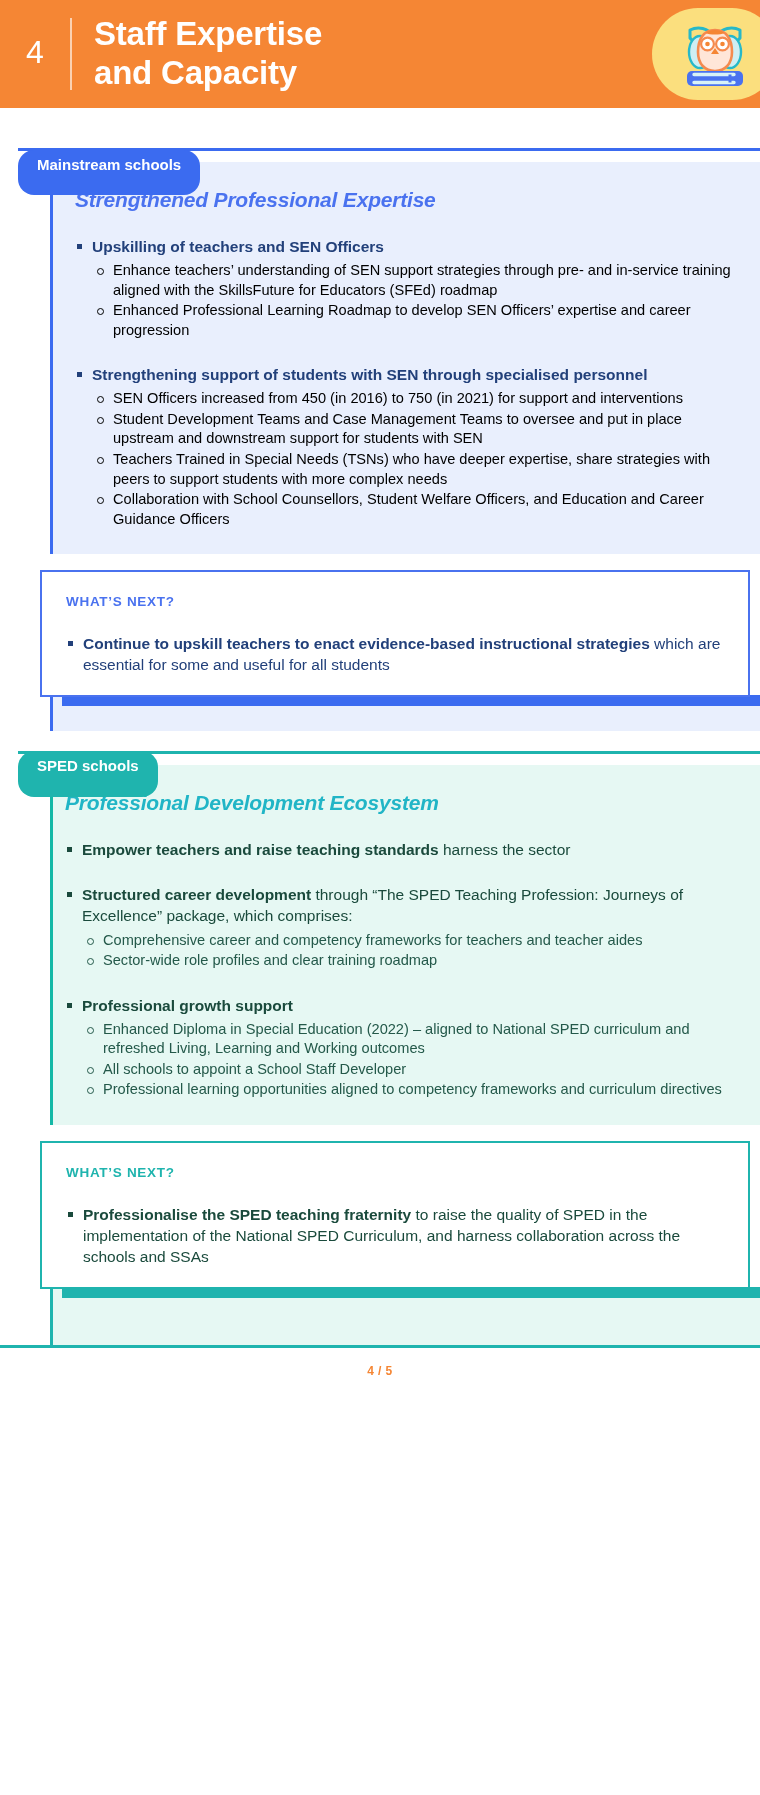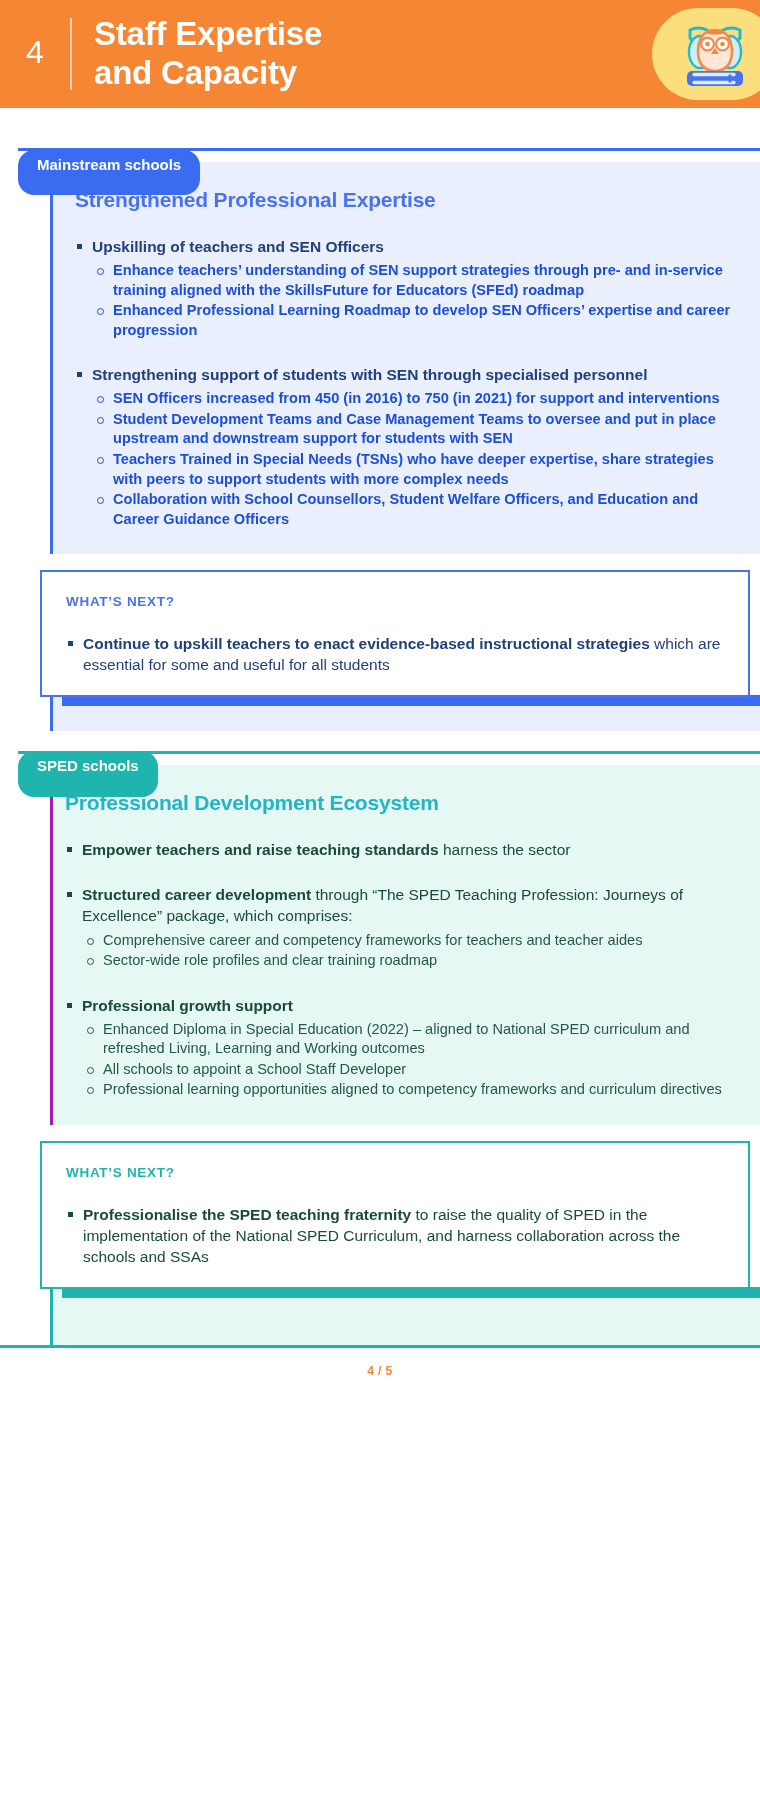--- a/index.html
+++ b/index.html
@@ -89,29 +89,30 @@
     position: relative;
     margin-left: 50px;
     padding: 26px 28px 10px 22px;
   }
   .panel.blue {
     background: #e9effd;
     border-left: 3px solid #3b6bf0;
   }
   .panel.teal {
     background: #e6f8f3;
-    border-left: 3px solid #a21caf;
+    border-left: 3px solid #14b8a6;
     padding-left: 12px;
   }
 
   .panel-heading {
     font-size: 21px;
     font-weight: 700;
     letter-spacing: -0.2px;
     margin-bottom: 12px;
+    font-style: italic;
   }
   .panel-heading.blue { color: #4a72ef; }
   .panel-heading.teal { color: #21b5c6; }
 
   
   ul.l1 { list-style: none; }
   ul.l1 > li {
     position: relative;
     padding-left: 17px;
     margin-bottom: 15px;
@@ -146,21 +147,21 @@
   ul.l2 > li:before {
     content: "";
     position: absolute;
     left: 5px;
     top: 7px;
     width: 5px;
     height: 5px;
     border-radius: 50%;
     border: 1.3px solid currentColor;
   }
-  ul.l1.blue ul.l2 > li { color: #1d4ed8; font-weight: bold; }
+  ul.l1.blue ul.l2 > li { color: #000000; }
   ul.l1.teal ul.l2 > li { color: #24594a; }
 
   
   .wn-outer { position: relative; margin: 16px 0 0 0; }
   .wn-box {
     position: relative;
     background: #ffffff;
     padding: 22px 26px 20px 24px;
     z-index: 2;
   }

